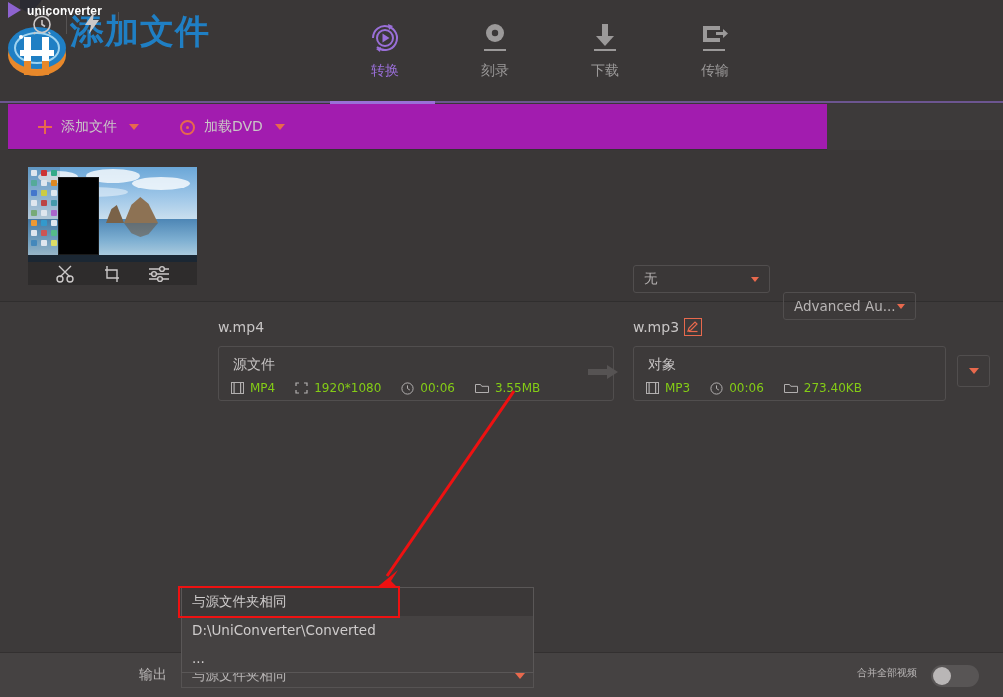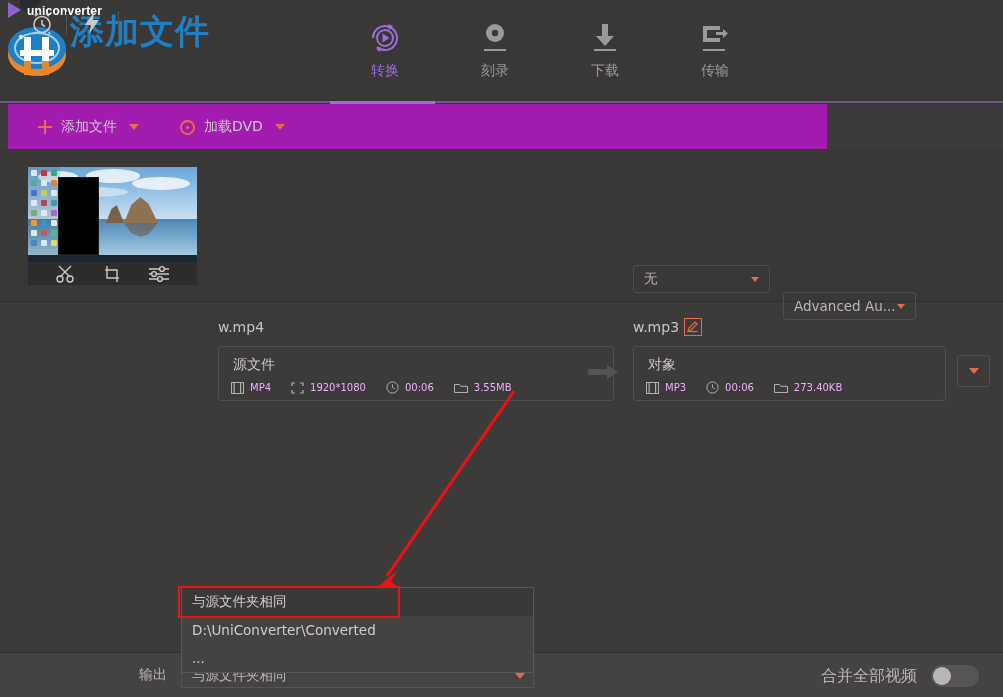--- a/index.html
+++ b/index.html
@@ -186,21 +186,21 @@
     position: absolute; border: 1px solid #514e4e; border-radius: 3px;
     background: transparent;
   }
   .infobox .bt {
     position: absolute; left: 14px; top: 9px; font-size: 14px; color: #c8c5c5;
     font-family: "DejaVu Sans", sans-serif;
   }
   .metarow {
     position: absolute; left: 12px; top: 34px; display: flex; align-items: center;
   }
-  .meta { display: flex; align-items: center; margin-right: 20px; color: #f0abfc; font-size: 10px;
+  .meta { display: flex; align-items: center; margin-right: 20px; color: #84cc16; font-size: 12px;
     font-family: "DejaVu Sans", sans-serif; }
   .meta .mi { margin-right: 6px; display: flex; align-items: center; }
 
   .arrow-mid {
     position: absolute; left: 588px; top: 215px; width: 30px; height: 14px;
   }
 
   .tgt-name {
     position: absolute; left: 633px; top: 169px; font-size: 14px; color: #c8c5c5;
     font-family: "DejaVu Sans", sans-serif;
@@ -253,21 +253,21 @@
     font-family: "DejaVu Sans", sans-serif;
   }
   .out-select {
     position: absolute; left: 181px; top: 663px; width: 353px; height: 25px;
     background: #454242; border: 1px solid #565353;
     display: flex; align-items: center; justify-content: space-between;
     padding: 0 8px 0 10px; color: #b8b5b5; font-size: 13.5px; cursor: pointer;
     font-family: "DejaVu Sans", sans-serif; z-index: 30;
   }
   .merge-lbl {
-    position: absolute; right: 86px; top: 666px; font-size: 16px; color: #b8b5b5;
+    position: absolute; right: 86px; top: 666px; font-size: 10px; color: #b8b5b5;
     font-family: "DejaVu Sans", sans-serif;
   }
   .toggle {
     position: absolute; right: 24px; top: 665px; width: 48px; height: 22px;
     background: #585555; border-radius: 11px; cursor: pointer;
   }
   .toggle .knob {
     position: absolute; left: 2px; top: 2px; width: 18px; height: 18px;
     border-radius: 50%; background: #b9b6b6;
   }

